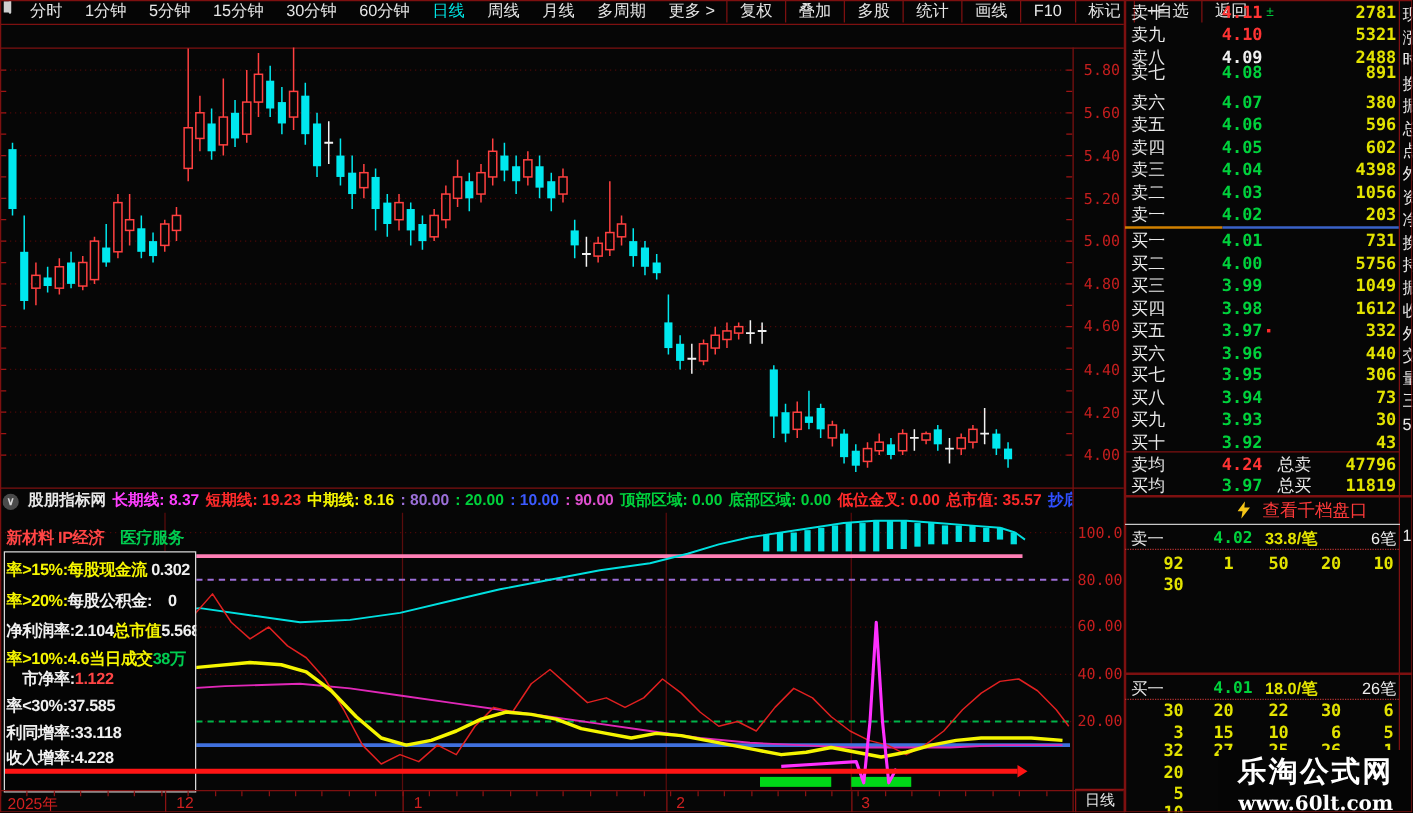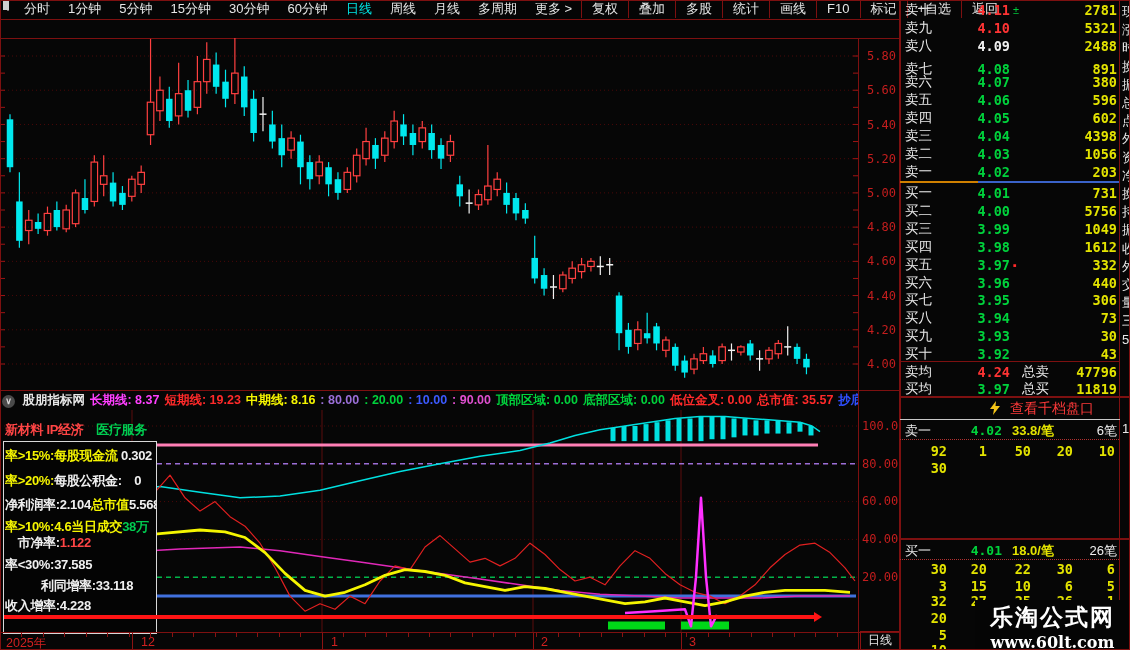--- a/index.html
+++ b/index.html
@@ -420,21 +420,21 @@
 
   <div id="info-box"></div>
   <div id="info-lines">
       <div class="ibline" style="top: 421px;"><span style="color: rgb(255, 69, 69);">新材料 IP经济</span><span style="color: rgb(0, 204, 80);">　医疗服务</span></div>
       <div class="ibline" style="top: 447px;"><span style="color: rgb(245, 245, 0);">率&gt;15%:</span><span style="color: rgb(245, 245, 0);">每股现金流</span><span style="color: rgb(240, 240, 240);"> 0.302</span></div>
       <div class="ibline" style="top: 472px;"><span style="color: rgb(245, 245, 0);">率&gt;20%:</span><span style="color: rgb(240, 240, 240);">每股公积金:</span><span style="color: rgb(240, 240, 240);">　0</span></div>
       <div class="ibline" style="top: 496px;"><span style="color: rgb(240, 240, 240);">净利润率:2.104</span><span style="color: rgb(245, 245, 0);">总市值</span><span style="color: rgb(240, 240, 240);">5.568</span></div>
       <div class="ibline" style="top: 518px;"><span style="color: rgb(245, 245, 0);">率&gt;10%:4.6</span><span style="color: rgb(245, 245, 0);">当日成交</span><span style="color: rgb(0, 204, 80);">38万</span></div>
       <div class="ibline" style="top: 534px;"><span style="color: rgb(240, 240, 240);">　市净率:</span><span style="color: rgb(255, 69, 69);">1.122</span></div>
       <div class="ibline" style="top: 556px;"><span style="color: rgb(240, 240, 240);">率&lt;30%:</span><span style="color: rgb(240, 240, 240);">37.585</span></div>
-      <div class="ibline" style="top: 577px; margin-left: 36px;"><span style="color: rgb(240, 240, 240);">利同增率:</span><span style="color: rgb(240, 240, 240);">33.118</span></div>
+      <div class="ibline" style="top: 577px;"><span style="color: rgb(240, 240, 240);">利同增率:</span><span style="color: rgb(240, 240, 240);">33.118</span></div>
       <div class="ibline" style="top: 597px;"><span style="color: rgb(240, 240, 240);">收入增率:</span><span style="color: rgb(240, 240, 240);">4.228</span></div>
     </div>
 
   <div id="zero-line"></div>
   <div id="zero-arrow"></div>
 
   <div id="xaxis">
     <span class="mlabel" style="left:6px;">2025年</span>
   <div class="xtick" style="left: 0px;"></div>
       <div class="xtick" style="left: 21.45px;"></div>
@@ -502,21 +502,21 @@
         <div class="ob-row" style="top: 19px;">
           <span class="ob-label">卖九</span>
           <span class="ob-price" style="color: rgb(255, 52, 52);">4.10</span>
           <span class="ob-vol">5321</span>
         </div>
         <div class="ob-row" style="top: 37px;">
           <span class="ob-label">卖八</span>
           <span class="ob-price" style="color: rgb(240, 240, 240);">4.09</span>
           <span class="ob-vol">2488</span>
         </div>
-        <div class="ob-row" style="top: 60px;">
+        <div class="ob-row" style="top: 49px;">
           <span class="ob-label">卖七</span>
           <span class="ob-price" style="color: rgb(0, 210, 60);">4.08</span>
           <span class="ob-vol">891</span>
         </div>
         <div class="ob-row" style="top: 73px;">
           <span class="ob-label">卖六</span>
           <span class="ob-price" style="color: rgb(0, 210, 60);">4.07</span>
           <span class="ob-vol">380</span>
         </div>
         <div class="ob-row" style="top: 91px;">

